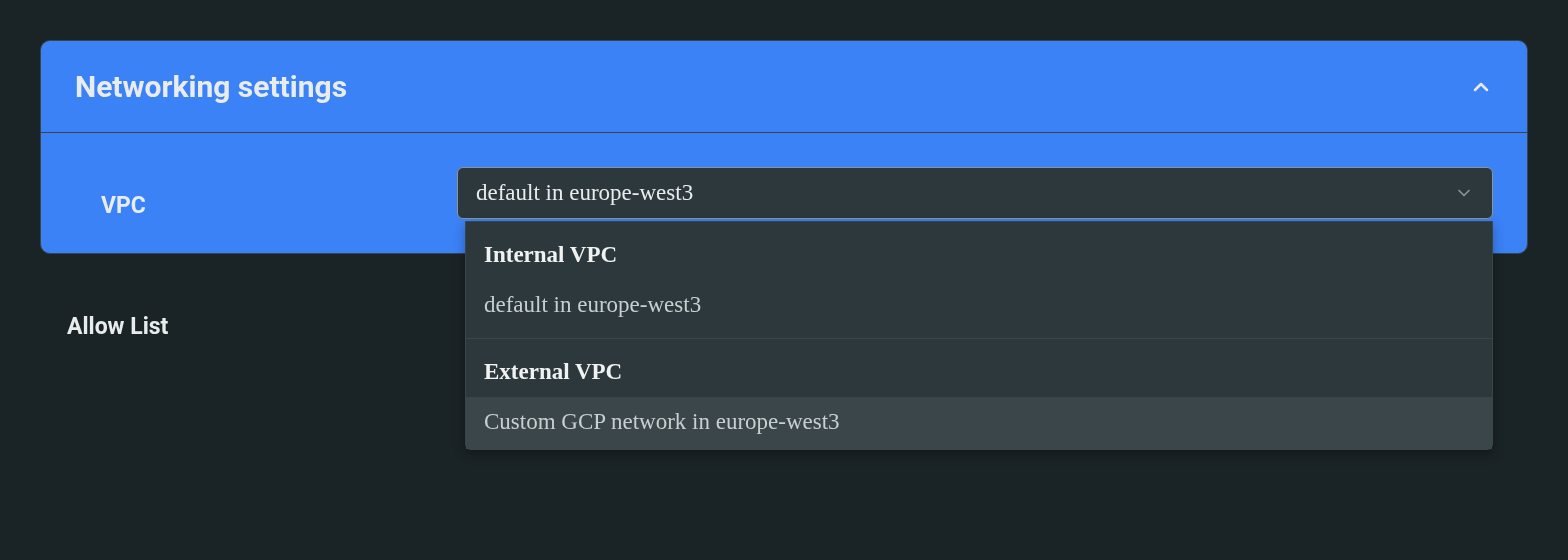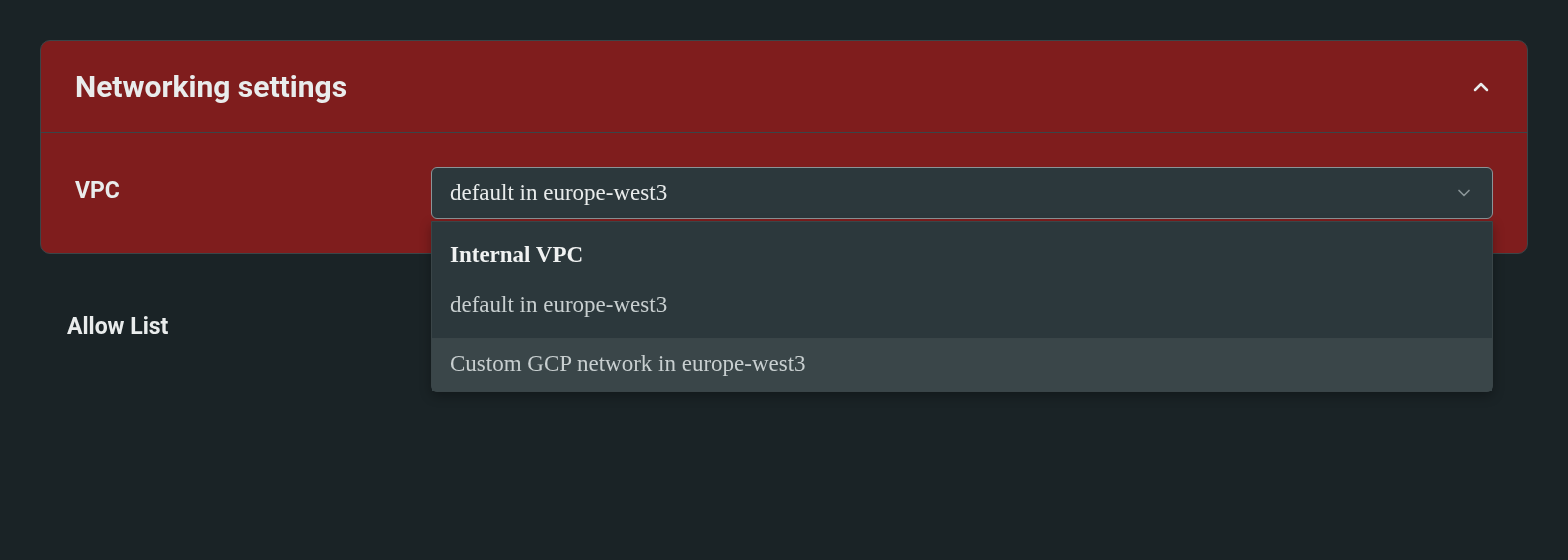--- a/index.html
+++ b/index.html
@@ -11,21 +11,21 @@
       background: #1a2326;
       font-family: -apple-system, BlinkMacSystemFont, "Segoe UI", Roboto, "Helvetica Neue", Arial, sans-serif;
       width: 1568px;
       height: 560px;
       overflow: hidden;
       padding-top: 40px;
       padding-left: 40px;
       padding-right: 40px;
     }
     .panel {
-      background: #7f1d1d;
+      background: #3b82f6;
       border: 1px solid #3a4548;
       border-radius: 10px;
       overflow: visible;
     }
     .panel-header {
       display: flex;
       justify-content: space-between;
       align-items: center;
       padding: 28px 34px;
       border-bottom: 1px solid #3a4548;
@@ -41,22 +41,23 @@
       align-items: center;
       justify-content: center;
       cursor: pointer;
     }
     .panel-body {
       padding: 34px;
       position: relative;
     }
     .form-row {
       display: flex;
-      align-items: flex-start;
+      align-items: flex-end;
       margin-bottom: 0;
+      margin-left: 26px;
     }
     .form-label {
       width: 356px;
       flex-shrink: 0;
       color: #e9ecec;
       font-size: 23px;
       font-weight: 700;
       padding-top: 10px;
     }
     .form-control-wrap {
@@ -78,21 +79,21 @@
       font-size: 23px;
     }
     .select-chevron {
       color: #8a9598;
       display: flex;
       align-items: center;
     }
     .dropdown {
       position: absolute;
       top: 54px;
-      left: 0;
+      left: 8px;
       right: 0;
       background: #2c383c;
       border: 1px solid #3a4548;
       border-radius: 0 0 6px 6px;
       box-shadow: 0 4px 12px rgba(0,0,0,0.3);
       z-index: 10;
     }
     .dropdown-section {
       border-bottom: 1px solid #3a4548;
     }
@@ -148,20 +149,21 @@
               <polyline points="6 9 12 15 18 9"></polyline>
             </svg>
           </span>
         </div>
         <div class="dropdown">
           <div class="dropdown-section">
             <div class="dropdown-group-label">Internal VPC</div>
             <div class="dropdown-option">default in europe-west3</div>
           </div>
           <div class="dropdown-section">
+            <div class="dropdown-group-label">External VPC</div>
             <div class="dropdown-option highlighted">Custom GCP network in europe-west3</div>
           </div>
         </div>
       </div>
     </div>
     <div class="allow-list-label">Allow List</div>
   </div>
 </div>
 
 </body></html>

